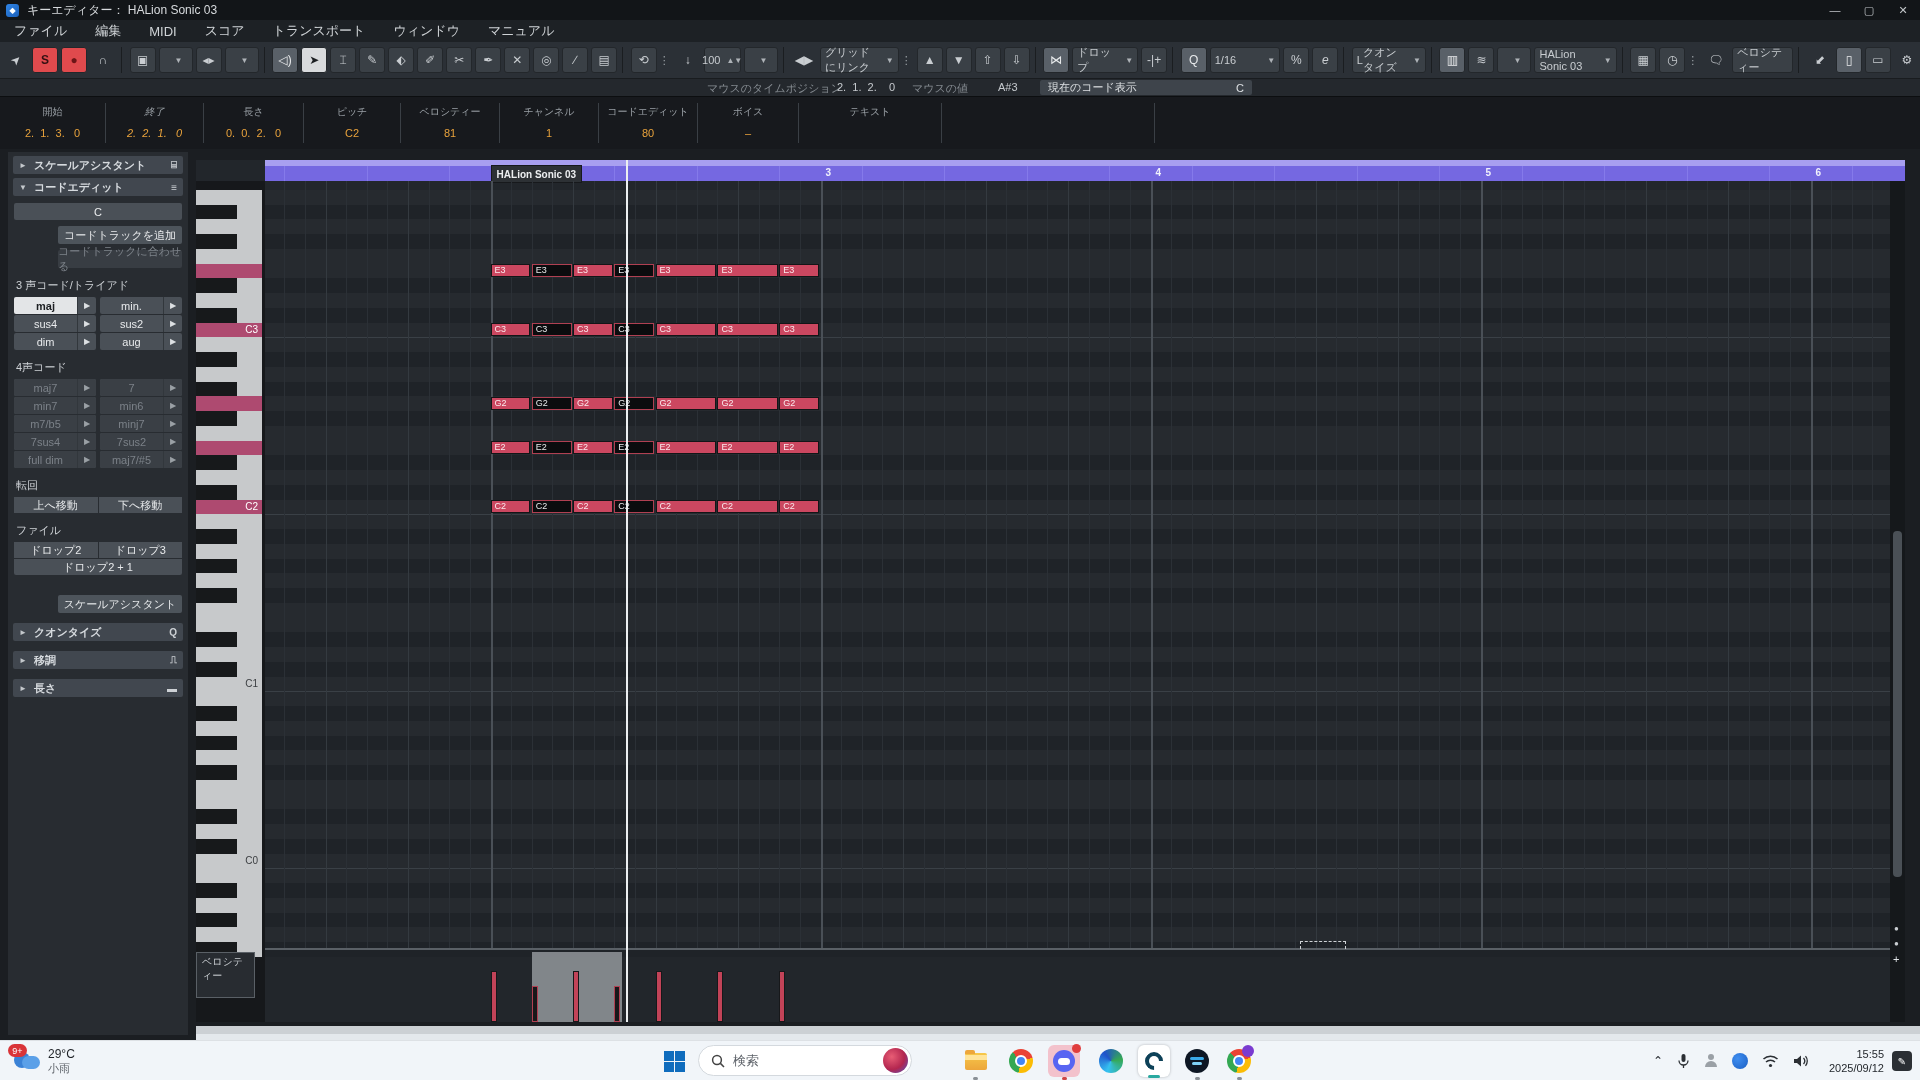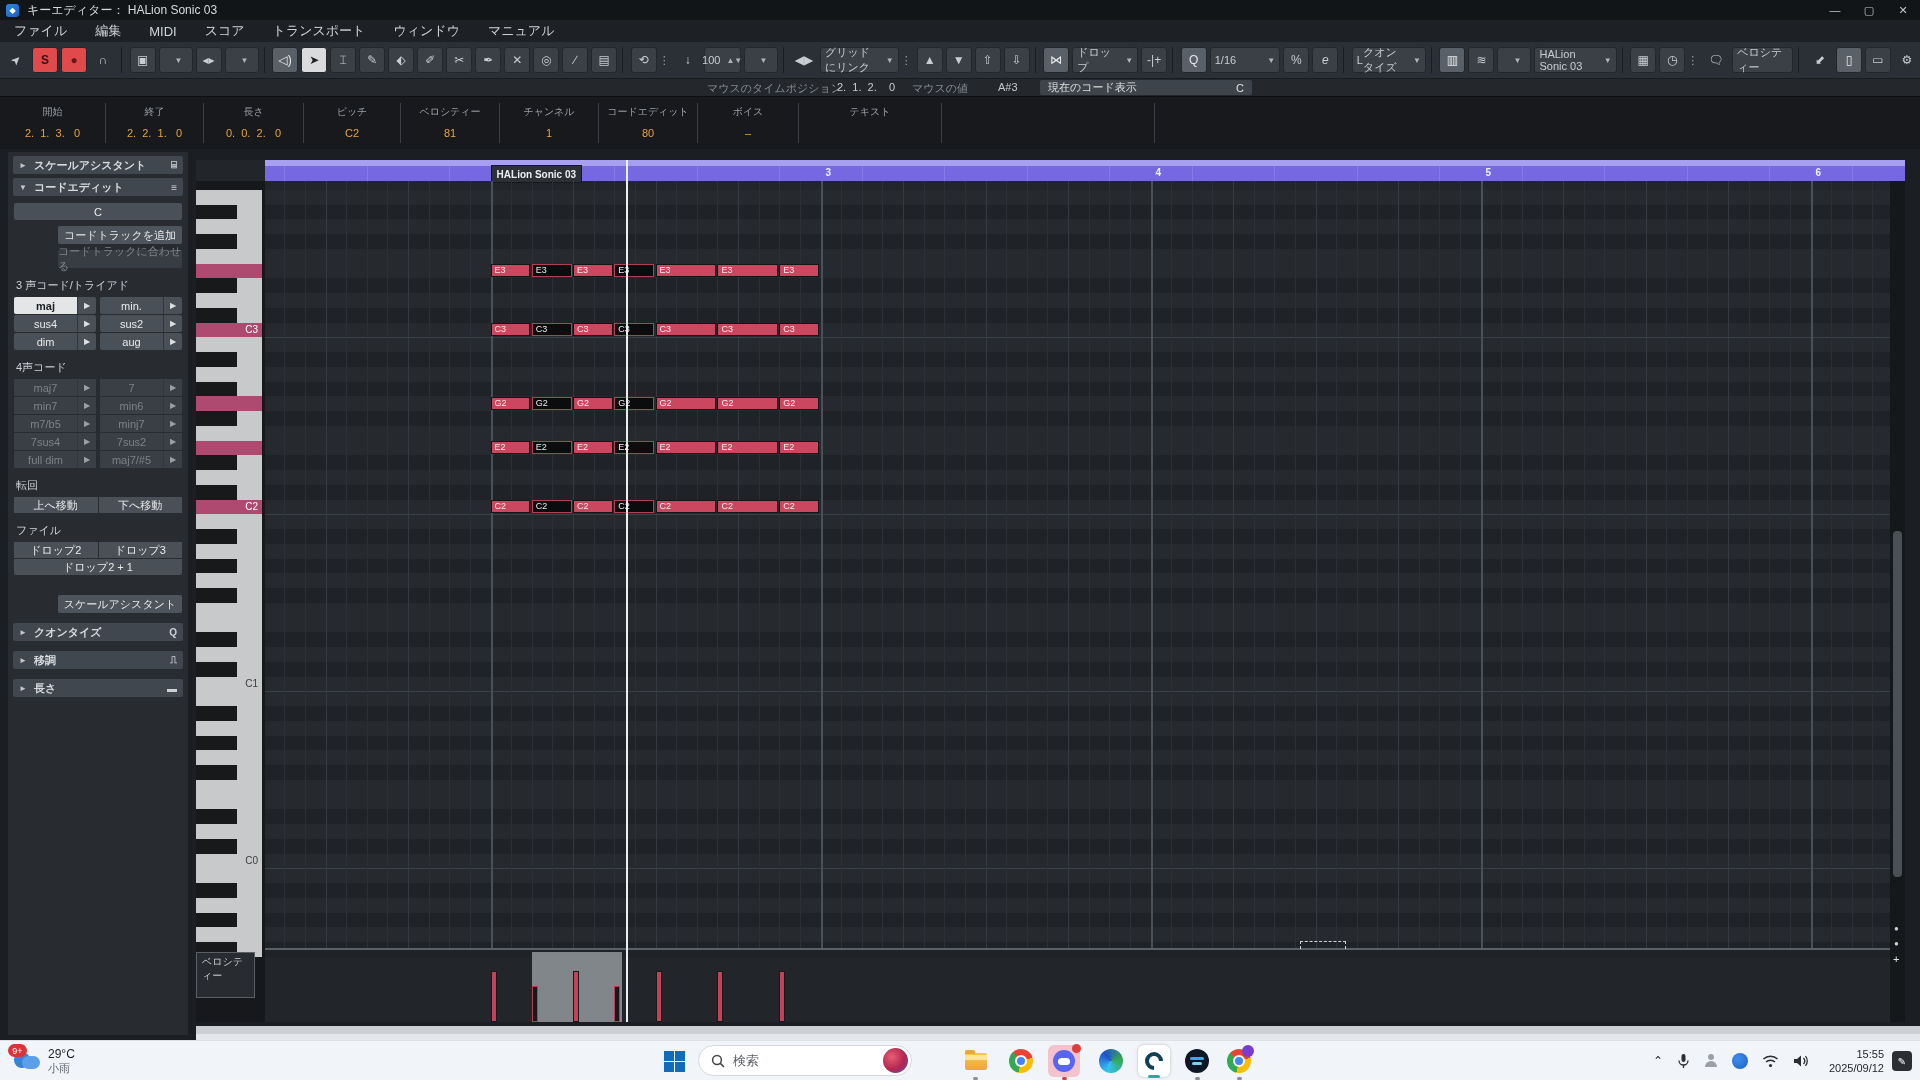--- a/index.html
+++ b/index.html
@@ -226,21 +226,21 @@
       <span>現在のコード表示</span>
       <span>C</span>
     </div>
   </div>
 
   <div id="infoline" class="abs">
       <div class="info-col" style="width: 105px;">
         <div class="info-lab">開始</div>
         <div class="info-val">2.  1.  3.   0</div>
       </div>
-      <div class="info-col" style="width: 97px;">
+      <div class="info-col" style="width: 97px; font-style: italic;">
         <div class="info-lab">終了</div>
         <div class="info-val">2.  2.  1.   0</div>
       </div>
       <div class="info-col" style="width: 99px;">
         <div class="info-lab">長さ</div>
         <div class="info-val">0.  0.  2.   0</div>
       </div>
       <div class="info-col" style="width: 96px;">
         <div class="info-lab">ピッチ</div>
         <div class="info-val">C2</div>

